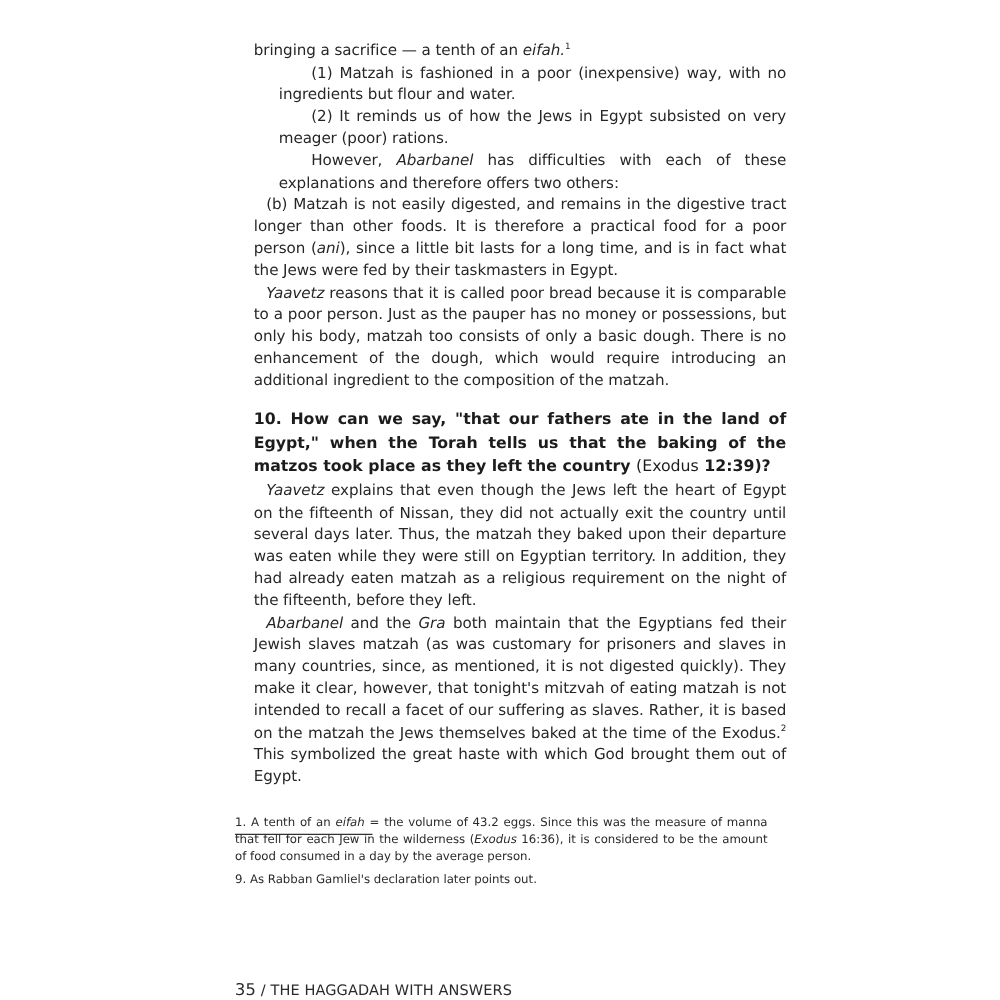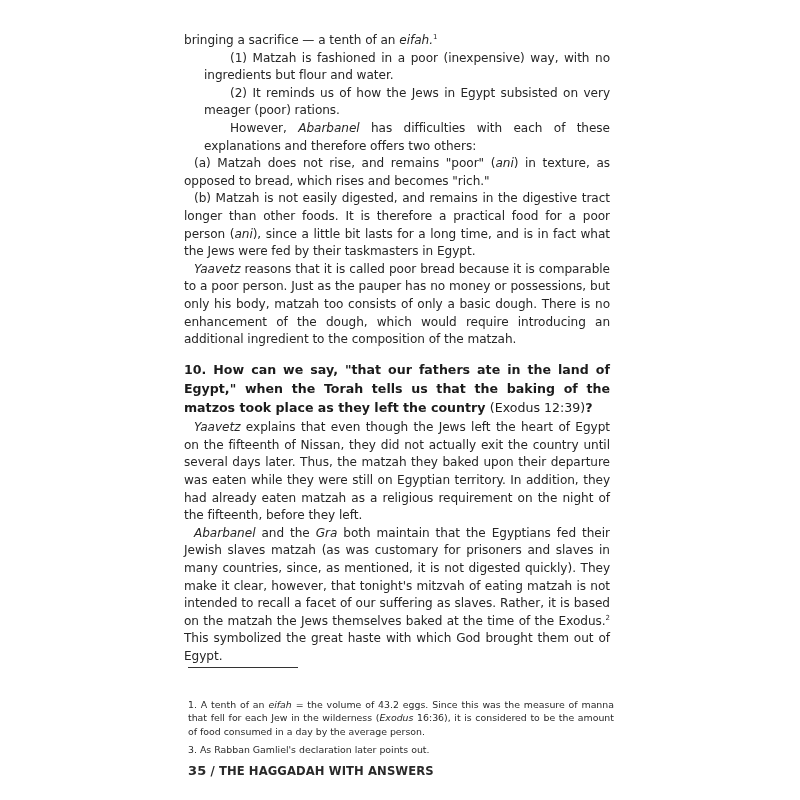--- a/index.html
+++ b/index.html
@@ -10,21 +10,21 @@
   body {
     width: 800px;
     height: 800px;
     position: relative;
     overflow: hidden;
     font-family: "DejaVu Sans", "Liberation Sans", sans-serif;
     color: #262626;
   }
   .page {
     position: absolute;
-    left: 184px;
+    left: 203px;
     top: 32px;
     width: 426px;
   }
   .p {
     font-size: 12.1px;
     line-height: 17.6px;
     text-align: justify;
     margin: 0;
     letter-spacing: -0.05px;
   }
@@ -35,81 +35,79 @@
   .gap { height: 11px; }
   .heading {
     font-size: 12.6px;
     line-height: 19.2px;
     font-weight: bold;
     text-align: justify;
     margin: 0;
     color: #1c1c1c;
   }
   .heading .ref { font-weight: normal; }
-  .heading .refnum { font-weight: normal; }
+  .heading .refnum { font-weight: bold; }
   .gap2 { height: 2px; }
   .rule {
     position: absolute;
     left: 188px;
     top: 667px;
     width: 110px;
     height: 1px;
     background: #333;
   }
   .footnotes {
     position: absolute;
     left: 188px;
-    top: 698px;
+    top: 652px;
     width: 426px;
   }
   .fn {
     font-size: 9.4px;
     line-height: 13.4px;
     margin: 0;
     text-align: justify;
     color: #2a2a2a;
   }
   .fn + .fn { margin-top: 5px; }
   .footer {
     position: absolute;
     left: 188px;
-    top: 763px;
+    top: 785px;
     font-size: 11.6px;
     letter-spacing: 0.1px;
     color: #2a2a2a;
-    font-weight: bold;
   }
   .footer .pn { font-size: 13px; }
 </style>
 </head>
 <body>
 
 <div class="page">
   <p class="p">bringing a sacrifice — a tenth of an <i>eifah.</i><sup>1</sup></p>
   <p class="p ind4">(1) Matzah is fashioned in a poor (inexpensive) way, with no ingredients but flour and water.</p>
   <p class="p ind4">(2) It reminds us of how the Jews in Egypt subsisted on very meager (poor) rations.</p>
   <p class="p ind4">However, <i>Abarbanel</i> has difficulties with each of these explanations and therefore offers two others:</p>
-  <p class="p ind1">(a) Matzah does not rise, and remains "poor" (<i>ani</i>) in texture, as opposed to bread, which rises and becomes "rich."</p>
   <p class="p ind1">(b) Matzah is not easily digested, and remains in the digestive tract longer than other foods. It is therefore a practical food for a poor person (<i>ani</i>), since a little bit lasts for a long time, and is in fact what the Jews were fed by their taskmasters in Egypt.</p>
   <p class="p ind1"><i>Yaavetz</i> reasons that it is called poor bread because it is comparable to a poor person. Just as the pauper has no money or possessions, but only his body, matzah too consists of only a basic dough. There is no enhancement of the dough, which would require introducing an additional ingredient to the composition of the matzah.</p>
 
   <div class="gap"></div>
 
   <p class="heading">
     <span>10.</span><span> How can we say, "that our fathers ate in the land of Egypt," when the Torah tells us that the baking of the matzos took place as they left the country </span><span class="ref">(Exodus</span><span class="refnum"> 12:39)</span><span>?</span>
   </p>
 
   <div class="gap2"></div>
 
   <p class="p ind1"><i>Yaavetz</i> explains that even though the Jews left the heart of Egypt on the fifteenth of Nissan, they did not actually exit the country until several days later. Thus, the matzah they baked upon their departure was eaten while they were still on Egyptian territory. In addition, they had already eaten matzah as a religious requirement on the night of the fifteenth, before they left.</p>
   <p class="p ind1"><i>Abarbanel</i> and the <i>Gra</i> both maintain that the Egyptians fed their Jewish slaves matzah (as was customary for prisoners and slaves in many countries, since, as mentioned, it is not digested quickly). They make it clear, however, that tonight's mitzvah of eating matzah is not intended to recall a facet of our suffering as slaves. Rather, it is based on the matzah the Jews themselves baked at the time of the Exodus.<sup>2</sup> This symbolized the great haste with which God brought them out of Egypt.</p>
 </div>
 
 <div class="rule"></div>
 
 <div class="footnotes">
   <p class="fn">1. A tenth of an <i>eifah</i> = the volume of 43.2 eggs. Since this was the measure of manna that fell for each Jew in the wilderness (<i>Exodus</i> 16:36), it is considered to be the amount of food consumed in a day by the average person.</p>
-  <p class="fn">3. As Rabban Gamliel's declaration later points out.</p>
+  <p class="fn">9. As Rabban Gamliel's declaration later points out.</p>
 </div>
 
 <div class="footer">
   <span class="pn">35</span><span> / </span><span>THE HAGGADAH WITH ANSWERS</span>
 </div>
 
 </body></html>

